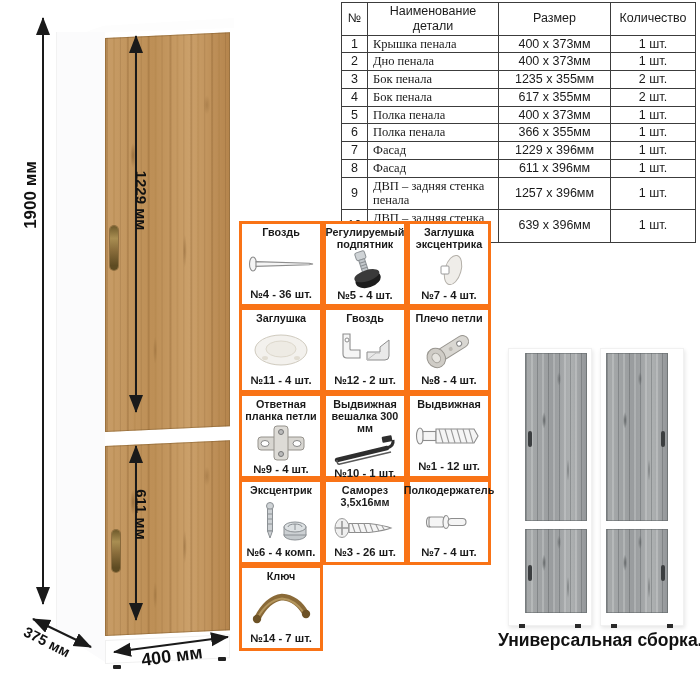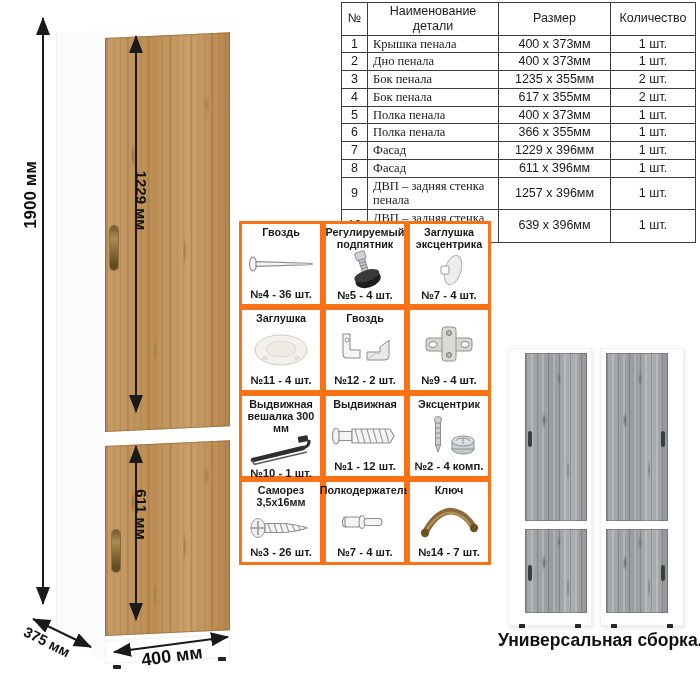--- a/index.html
+++ b/index.html
@@ -275,22 +275,38 @@
             <path d="M14,4 v20 q0,4 4,4 h13 v-8 h-9 q-1,0 -1,-1 V4 z" class="fig"></path>
             <circle cx="18" cy="10" r="2" fill="#fff" stroke="#8d8d8d"></circle>
             <path d="M38,30 h18 q4,0 4,-4 V10 l-9,7 v5 h-13 z" fill="#e9e9e9" stroke="#8d8d8d"></path>
             <path d="M38,30 l9,-7 h4" fill="none" stroke="#bdbdbd"></path>
           </svg>
       </div>
       <div class="hw-cap">№12 - 2 шт.</div>
     </div>
 
 
-
-    <div class="hw-cell">
+    <div class="hw-cell">
+      <div class="hw-title">Плечо петли</div>
+      <div class="hw-fig">
+        <svg width="72" height="42" viewBox="0 0 72 42">
+            <g transform="rotate(-32 36 21)">
+              <rect x="16" y="15" width="42" height="12" rx="6" fill="#d9d7d2" stroke="#97948e"></rect>
+              <ellipse cx="21" cy="21" rx="9" ry="10" fill="#cfccc6" stroke="#97948e"></ellipse>
+              <ellipse cx="21" cy="21" rx="4" ry="5" fill="#e6e4df" stroke="#a7a49e"></ellipse>
+              <circle cx="48" cy="21" r="2.5" fill="#fff" stroke="#888"></circle>
+              <circle cx="38" cy="21" r="2" fill="#bdbab4"></circle>
+            </g>
+          </svg>
+      </div>
+      <div class="hw-cap">№8 - 4 шт.</div>
+    </div>
+
+    <div class="hw-cell">
+      <div class="hw-title">Ответная планка петли</div>
       <div class="hw-fig">
         <svg width="72" height="42" viewBox="0 0 72 42">
             <rect x="13" y="15" width="46" height="13" rx="3" fill="#d8d6d1" stroke="#95928c"></rect>
             <rect x="29" y="4" width="14" height="34" rx="3" fill="#dddbd6" stroke="#95928c"></rect>
             <ellipse cx="20" cy="21.5" rx="4" ry="3" fill="#fff" stroke="#888"></ellipse>
             <ellipse cx="52" cy="21.5" rx="4" ry="3" fill="#fff" stroke="#888"></ellipse>
             <circle cx="36" cy="10" r="2.5" fill="#bbb" stroke="#777"></circle>
             <circle cx="36" cy="32" r="2.5" fill="#bbb" stroke="#777"></circle>
           </svg>
       </div>
@@ -334,21 +350,21 @@
             <line x1="22.5" y1="18" x2="27.5" y2="18" stroke="#8b9094"></line>
             <line x1="22.5" y1="23" x2="27.5" y2="23" stroke="#8b9094"></line>
             <polygon points="22.5,30 27.5,30 25,37" fill="#cdd1d4" stroke="#8b9094"></polygon>
             <ellipse cx="50" cy="34" rx="11" ry="5" fill="#c4c9cc" stroke="#8b9094"></ellipse>
             <rect x="39" y="26" width="22" height="8" fill="#ccd0d3" stroke="#8b9094"></rect>
             <ellipse cx="50" cy="26" rx="11" ry="5" fill="#dde1e3" stroke="#8b9094"></ellipse>
             <path d="M43,26 a7,3 0 0 1 14,0" fill="none" stroke="#8b9094"></path>
             <line x1="50" y1="23" x2="50" y2="29" stroke="#8b9094"></line>
           </svg>
       </div>
-      <div class="hw-cap">№2 - 4 комп.</div>
+      <div class="hw-cap">№6 - 4 комп.</div>
     </div>
 
     <div class="hw-cell">
       <div class="hw-title">Саморез 3,5х16мм</div>
       <div class="hw-fig">
         <svg width="72" height="36" viewBox="0 0 72 36">
             <ellipse cx="13" cy="18" rx="7" ry="9.5" fill="#efefef" stroke="#999"></ellipse>
             <path d="M13,11 v14 M6.5,18 h13" stroke="#999" stroke-width="1.6" fill="none"></path>
             <path d="M20,13.5 h20 q16,2 22,4.5 q-6,2.5 -22,4.5 h-20 z" class="fig"></path>
             <path d="M23,13.5 l3,9 M29,13.5 l3,9 M35,13.5 l3,9 M41,14 l3,8 M47,15 l3,6 M53,16 l2.5,4" class="ln"></path>

